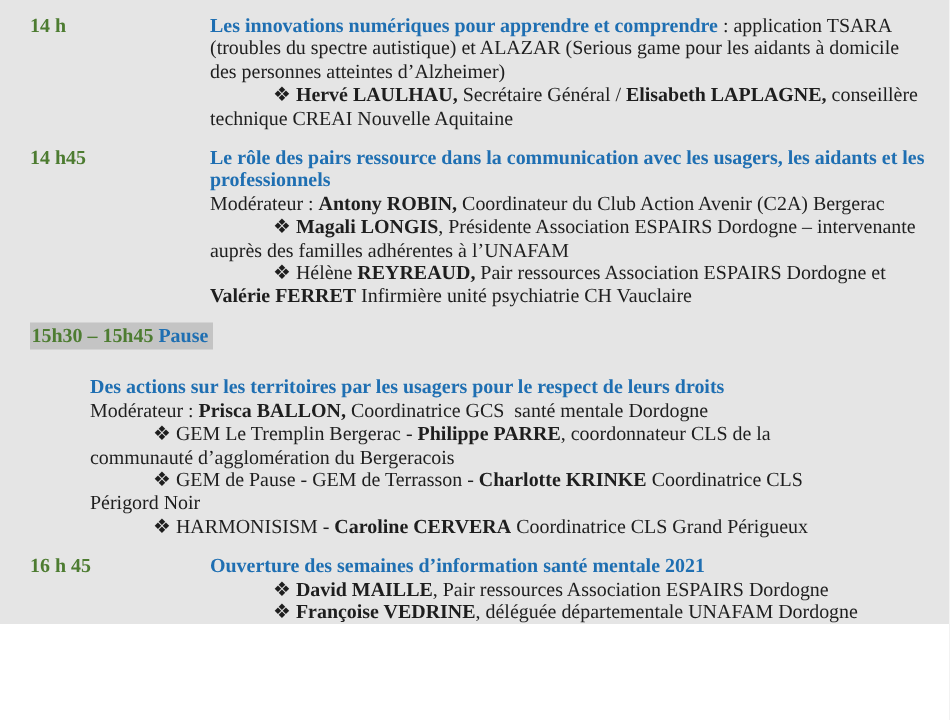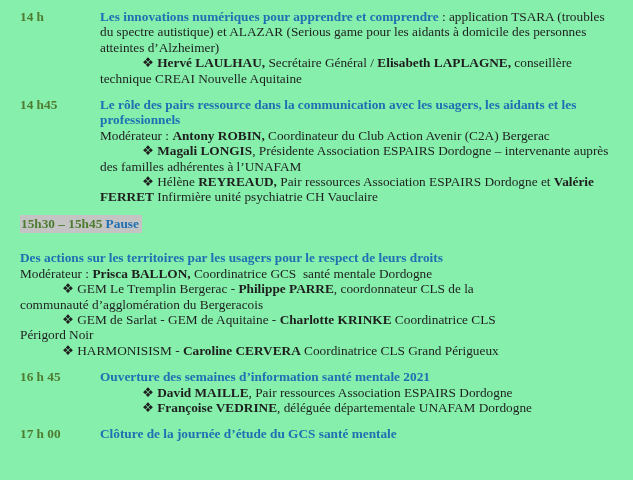--- a/index.html
+++ b/index.html
@@ -4,32 +4,32 @@
 <style>
   :root{
     --time-green:#4d7c31;
     --title-blue:#1f6fb2;
     --body-ink:#1e1e1e;
     --highlight:#c4c4c4;
   }
   *{box-sizing:border-box;}
   html,body{margin:0;padding:0;background:#ffffff;}
   .page{
-    width:633px;height:480px;overflow:hidden;
+    width:633px;height:416px;overflow:hidden;
     padding:9px 14px 0 20px;
-    background:#86efac;
+    background:#e5e5e5;
     font-family:"Liberation Serif","DejaVu Serif",serif;
     font-size:13.3px;line-height:15.4px;color:var(--body-ink);
   }
   .session{display:flex;margin:0 0 11px 0;}
   .col-time{
     flex:0 0 80px;font-weight:bold;color:var(--time-green);
     white-space:pre;
   }
-  .col-body{width:517px;max-width:517px;}
+  .col-body{width:517px;max-width:517px;margin-left:40px;}
   .para{margin:0;white-space:pre-wrap;}
   .para.indent{text-indent:42px;}
   .t-title{color:var(--title-blue);font-weight:bold;}
   .b{font-weight:bold;text-align:center;}
   .pause-row{margin:1px 0 8px 0;white-space:pre;}
   .hl{background:var(--highlight);padding:1px 3px 2px 1px;}
   .hl .range{font-weight:bold;color:var(--time-green);}
   .hl .pause{font-weight:bold;color:var(--title-blue);}
 </style>
 </head>
@@ -58,21 +58,21 @@
   <div class="pause-row"><span class="hl"><span class="range">15h30 – 15h45</span><span> </span><span class="pause">Pause</span></span></div>
 
   <section class="session">
   </section>
 
   <section class="session">
     <div class="col-body">
       <p class="para"><span class="t-title">Des actions sur les territoires par les usagers pour le respect de leurs droits</span></p>
       <p class="para"><span>Modérateur : </span><span class="b">Prisca BALLON,</span><span> Coordinatrice GCS  santé mentale Dordogne</span></p>
       <p class="para indent"><span>❖ </span><span>GEM Le Tremplin Bergerac - </span><span class="b">Philippe PARRE</span><span>, coordonnateur CLS de la communauté d’agglomération du Bergeracois</span></p>
-      <p class="para indent"><span>❖ </span><span>GEM de Sarlat - GEM de Aquitaine - </span><span class="b">Charlotte KRINKE</span><span> Coordinatrice CLS Périgord Noir</span></p>
+      <p class="para indent"><span>❖ </span><span>GEM de Pause - GEM de Terrasson - </span><span class="b">Charlotte KRINKE</span><span> Coordinatrice CLS Périgord Noir</span></p>
       <p class="para indent"><span>❖ </span><span>HARMONISISM - </span><span class="b">Caroline CERVERA</span><span> Coordinatrice CLS Grand Périgueux</span></p>
     </div>
   </section>
 
   <section class="session">
     <div class="col-time">16 h 45</div>
     <div class="col-body">
       <p class="para"><span class="t-title">Ouverture des semaines d’information santé mentale 2021</span></p>
       <p class="para indent"><span>❖ </span><span class="b">David MAILLE</span><span>, Pair ressources Association ESPAIRS Dordogne</span></p>
       <p class="para indent"><span>❖ </span><span class="b">Françoise VEDRINE</span><span>, déléguée départementale UNAFAM Dordogne</span></p>

